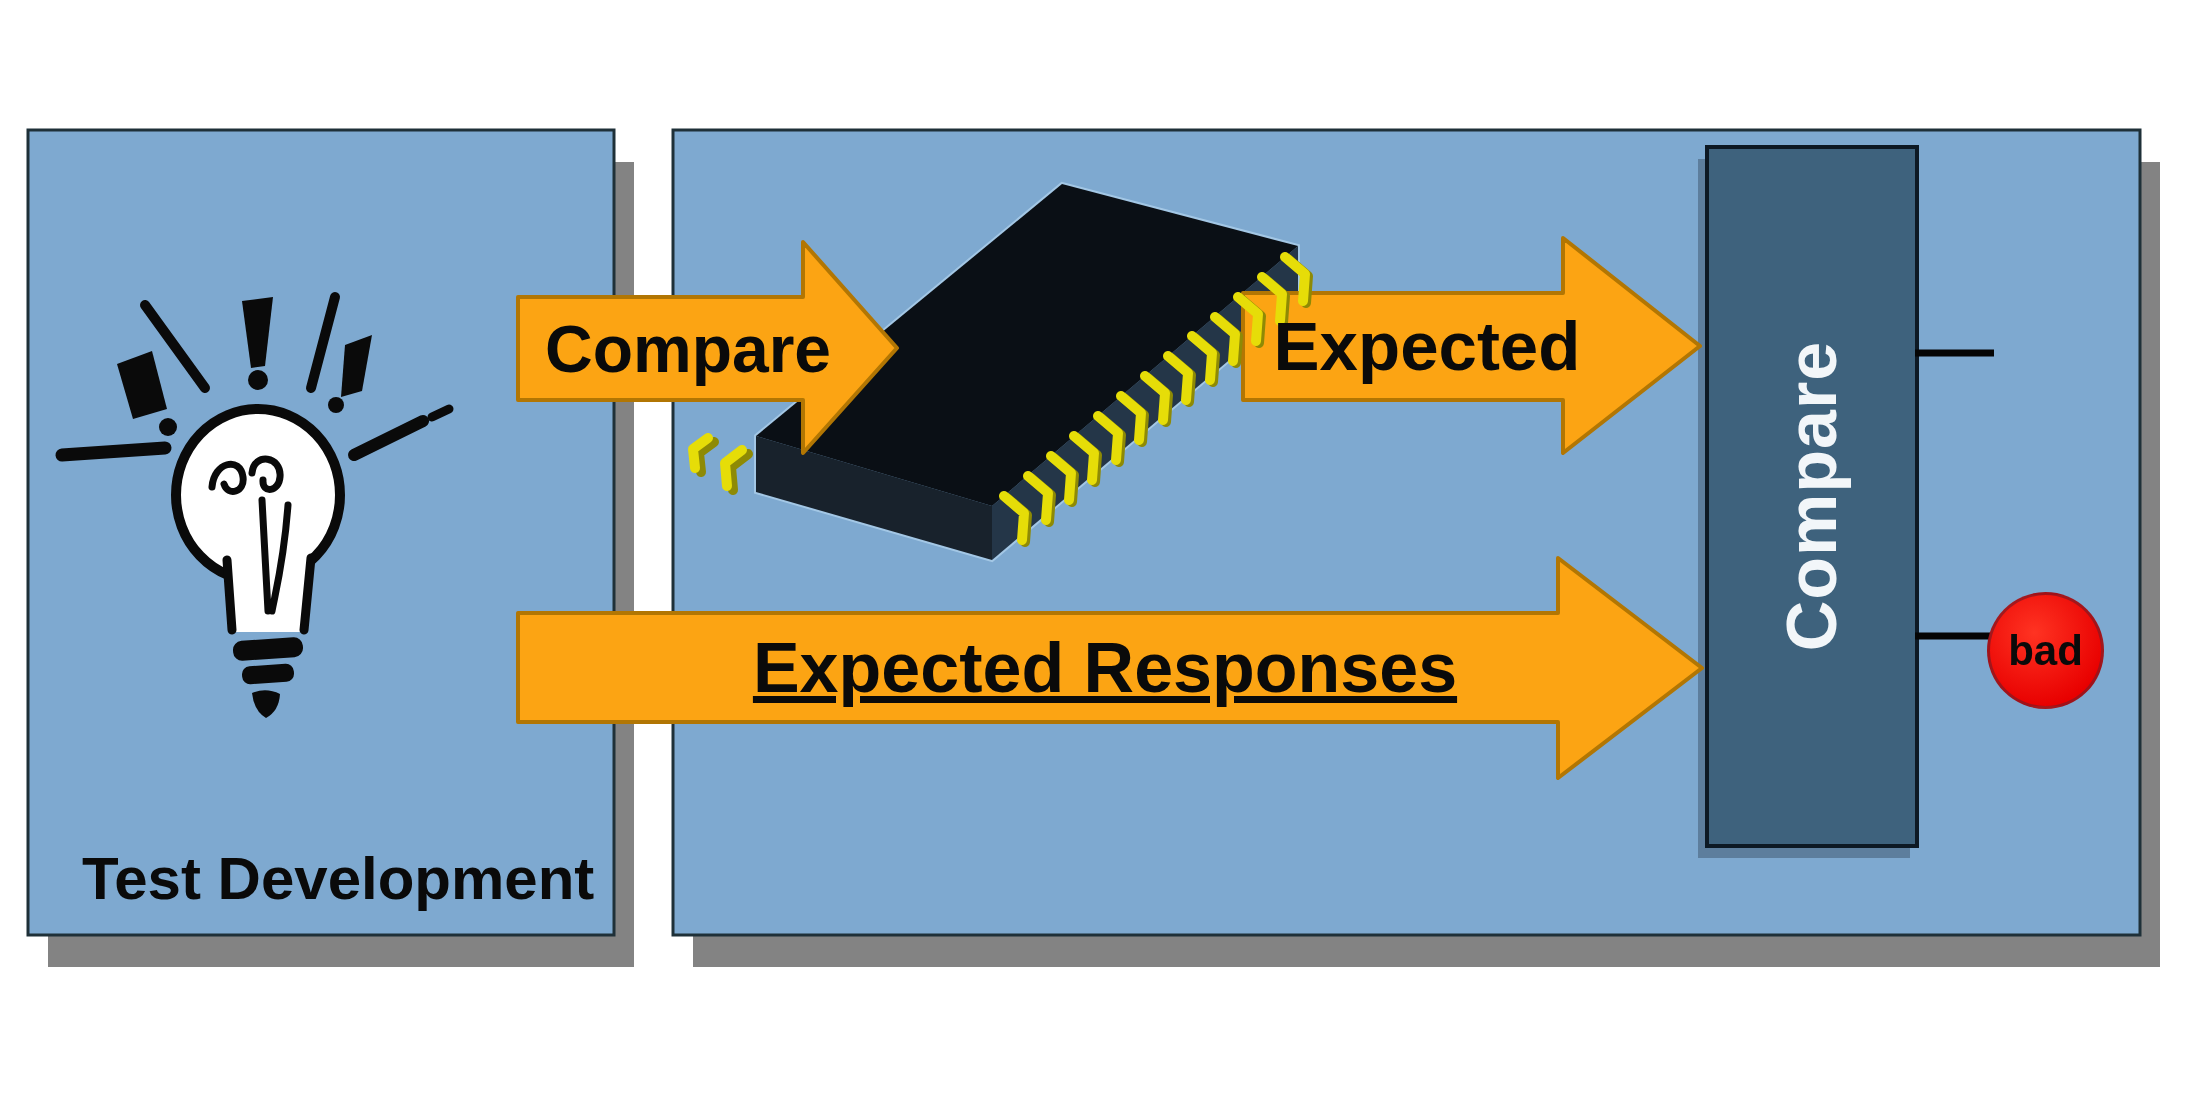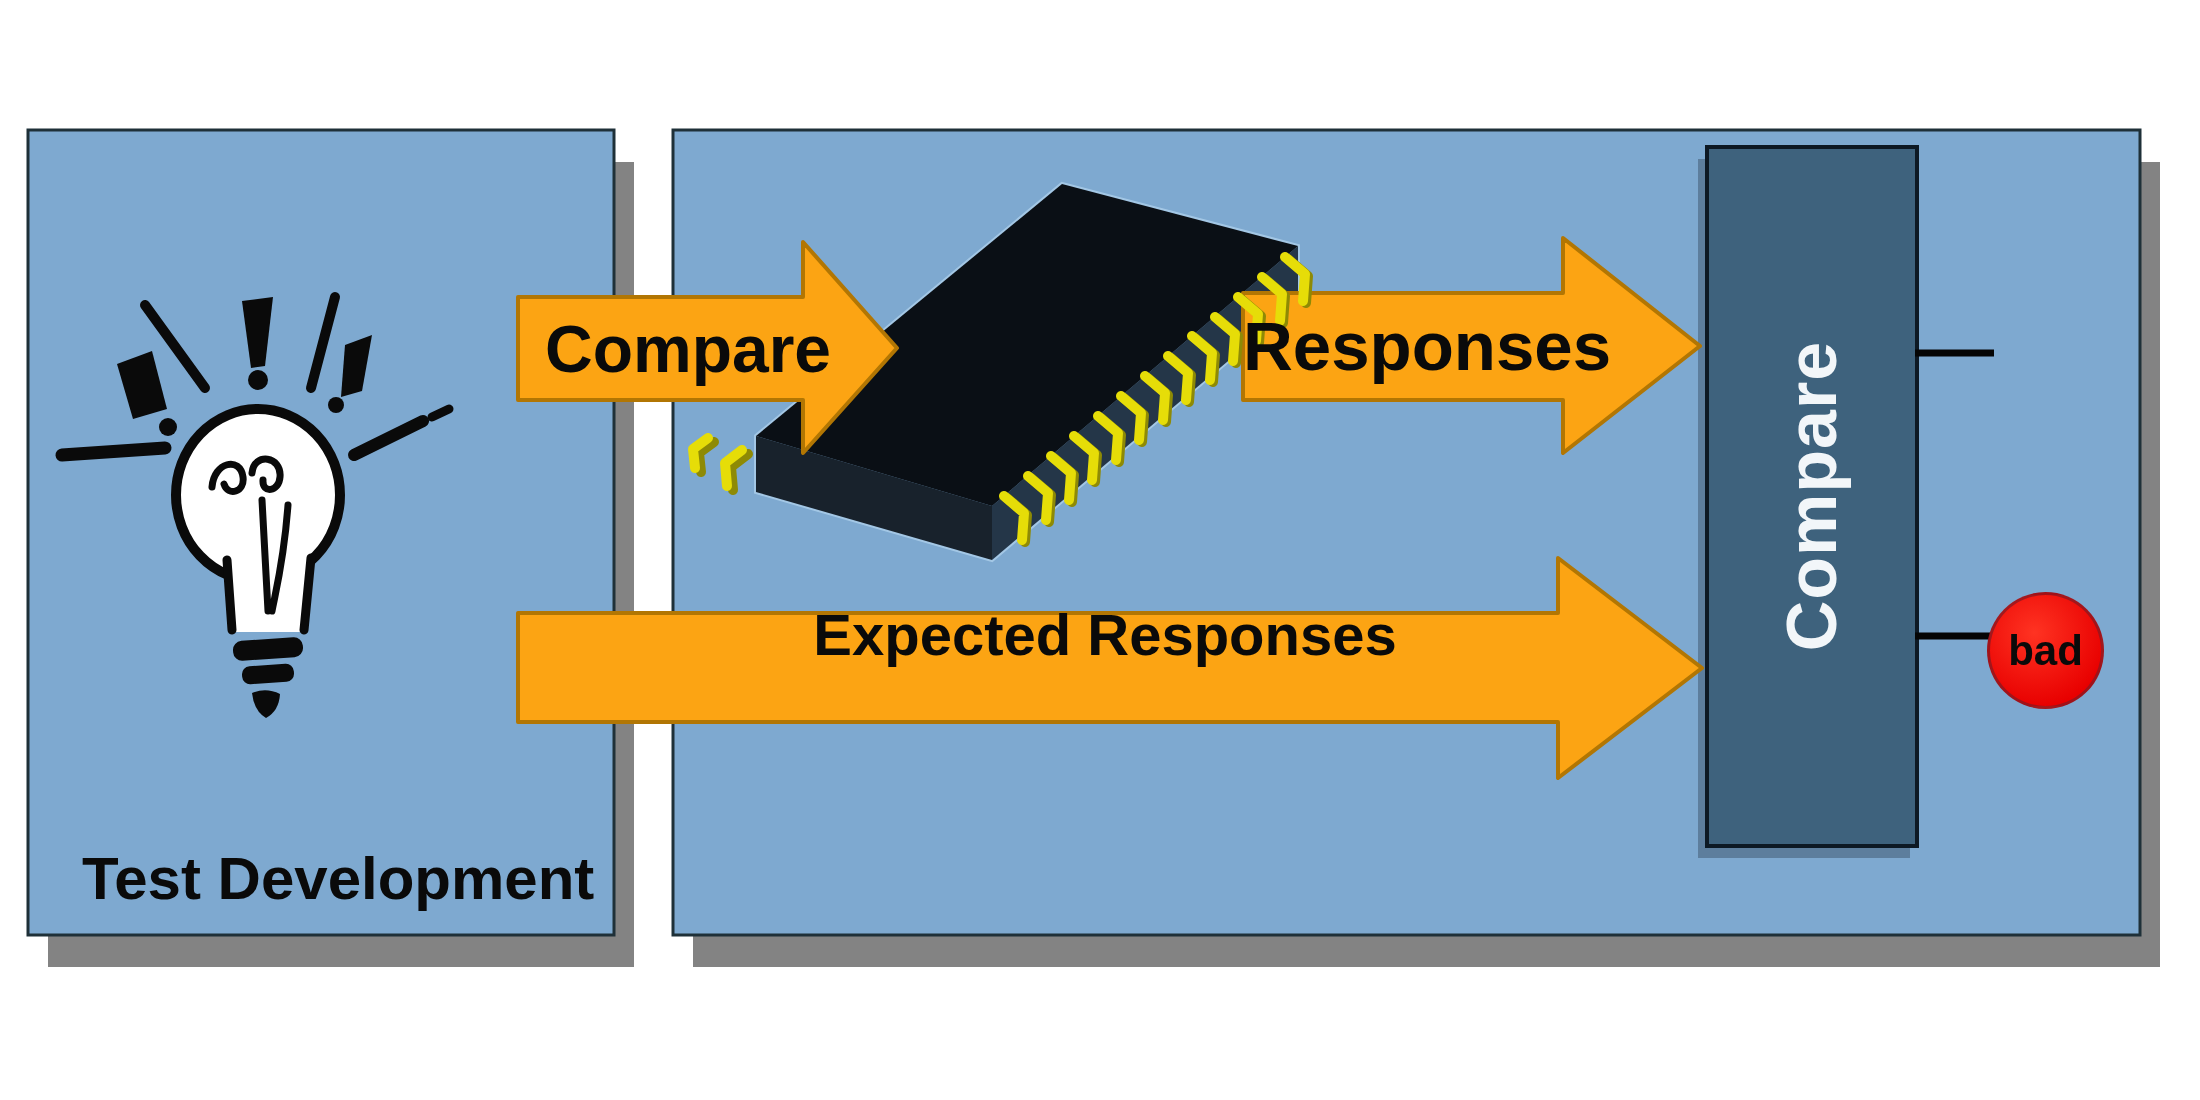--- a/index.html
+++ b/index.html
@@ -124,23 +124,23 @@
            M 288 505 C 284 560 276 590 272 611"></path>
 
       <rect class="ink-fill" x="233" y="639" width="70" height="20" rx="9" transform="rotate(-4 268 649)"></rect>
       <rect class="ink-fill" x="242" y="665" width="52" height="18" rx="8" transform="rotate(-4 268 674)"></rect>
       <path class="ink-fill" d="M 252 693 Q 266 687 280 694 Q 279 711 266 718 Q 254 711 252 693"></path>
     </g>
   </svg>
 
   <div class="label arrow-label" style="left:548px;top:297px;width:280px;height:103px;font-size:66px;">Compare</div>
 
-  <div class="label arrow-label" style="left:1242px;top:293px;width:370px;height:107px;font-size:69px;">Responses</div>
+  <div class="label arrow-label" style="left:1242px;top:293px;width:370px;height:107px;font-size:69px;">Expected</div>
 
-  <div class="label arrow-label" style="left:725px;top:580px;width:760px;height:109px;font-size:58px;">Expected Responses</div>
+  <div class="label arrow-label" style="left:725px;top:613px;width:760px;height:109px;font-size:70px;text-decoration:underline;">Expected Responses</div>
 
   <div class="compare-label">Compare</div>
 
   <div class="outcome bad">
     <span>bad</span>
   </div>
 
   <div class="label panel-label" style="left:62px;top:849px;font-size:60px;">Test Development</div>
 
 

